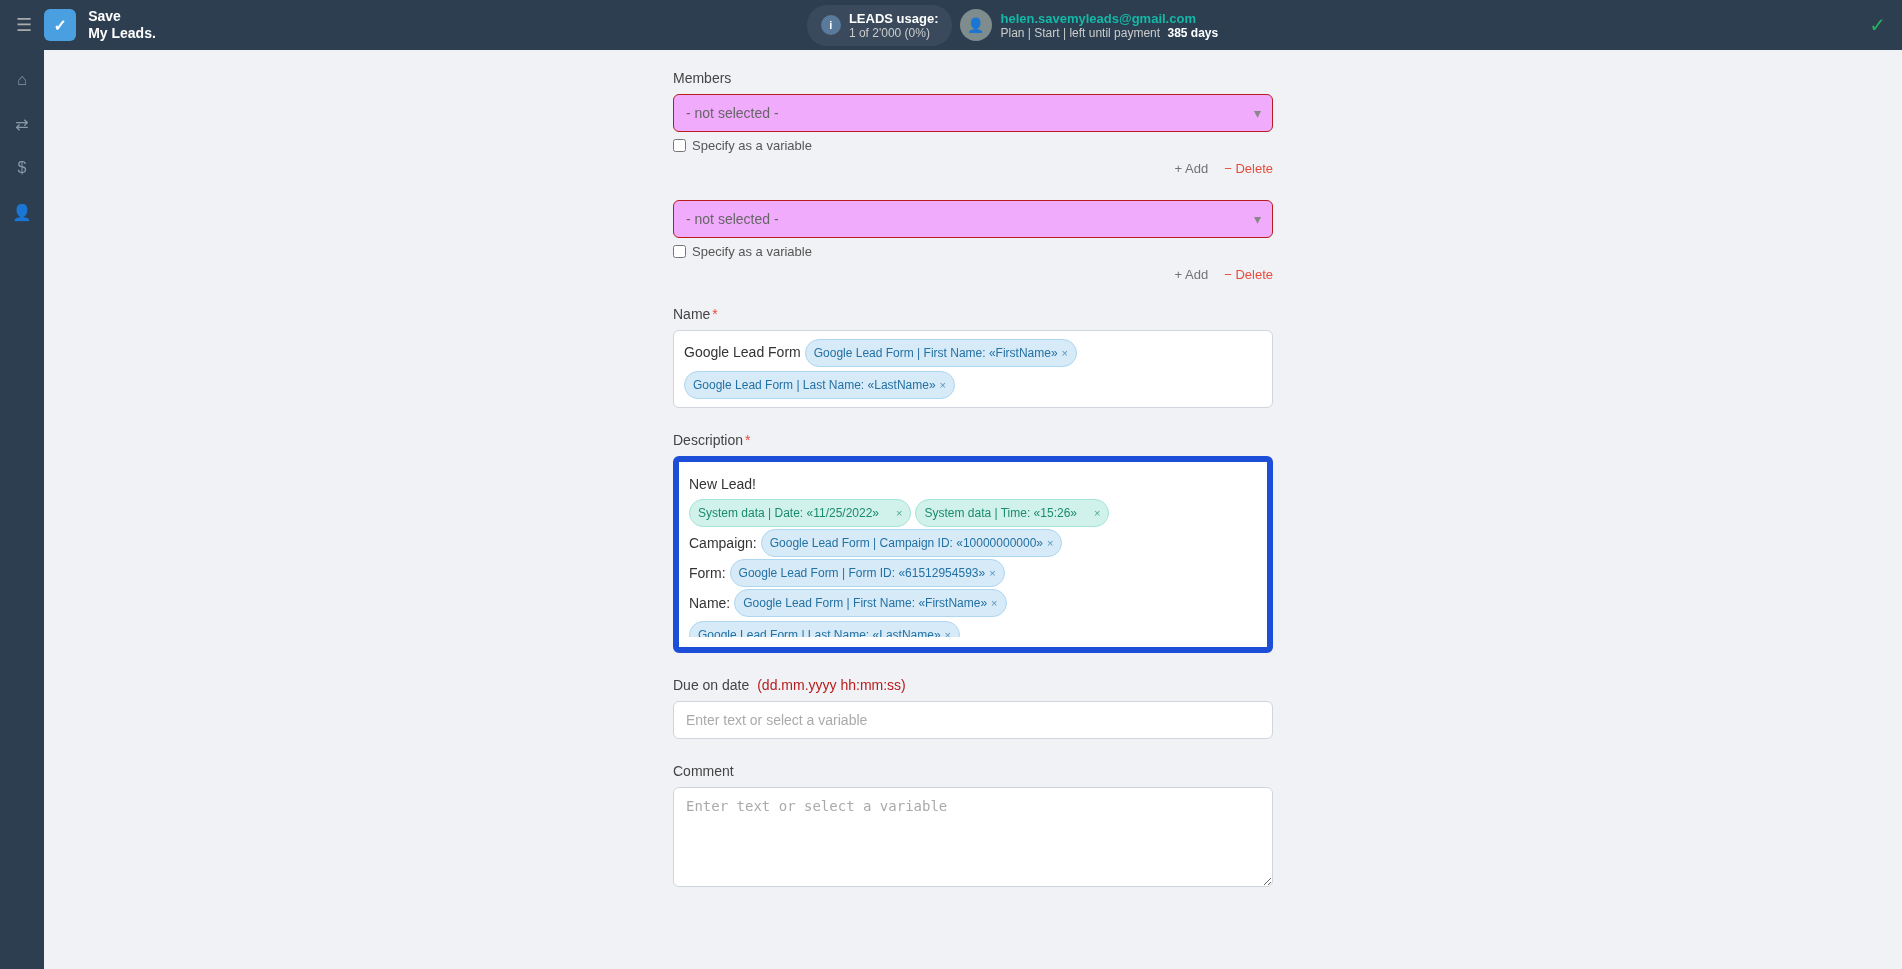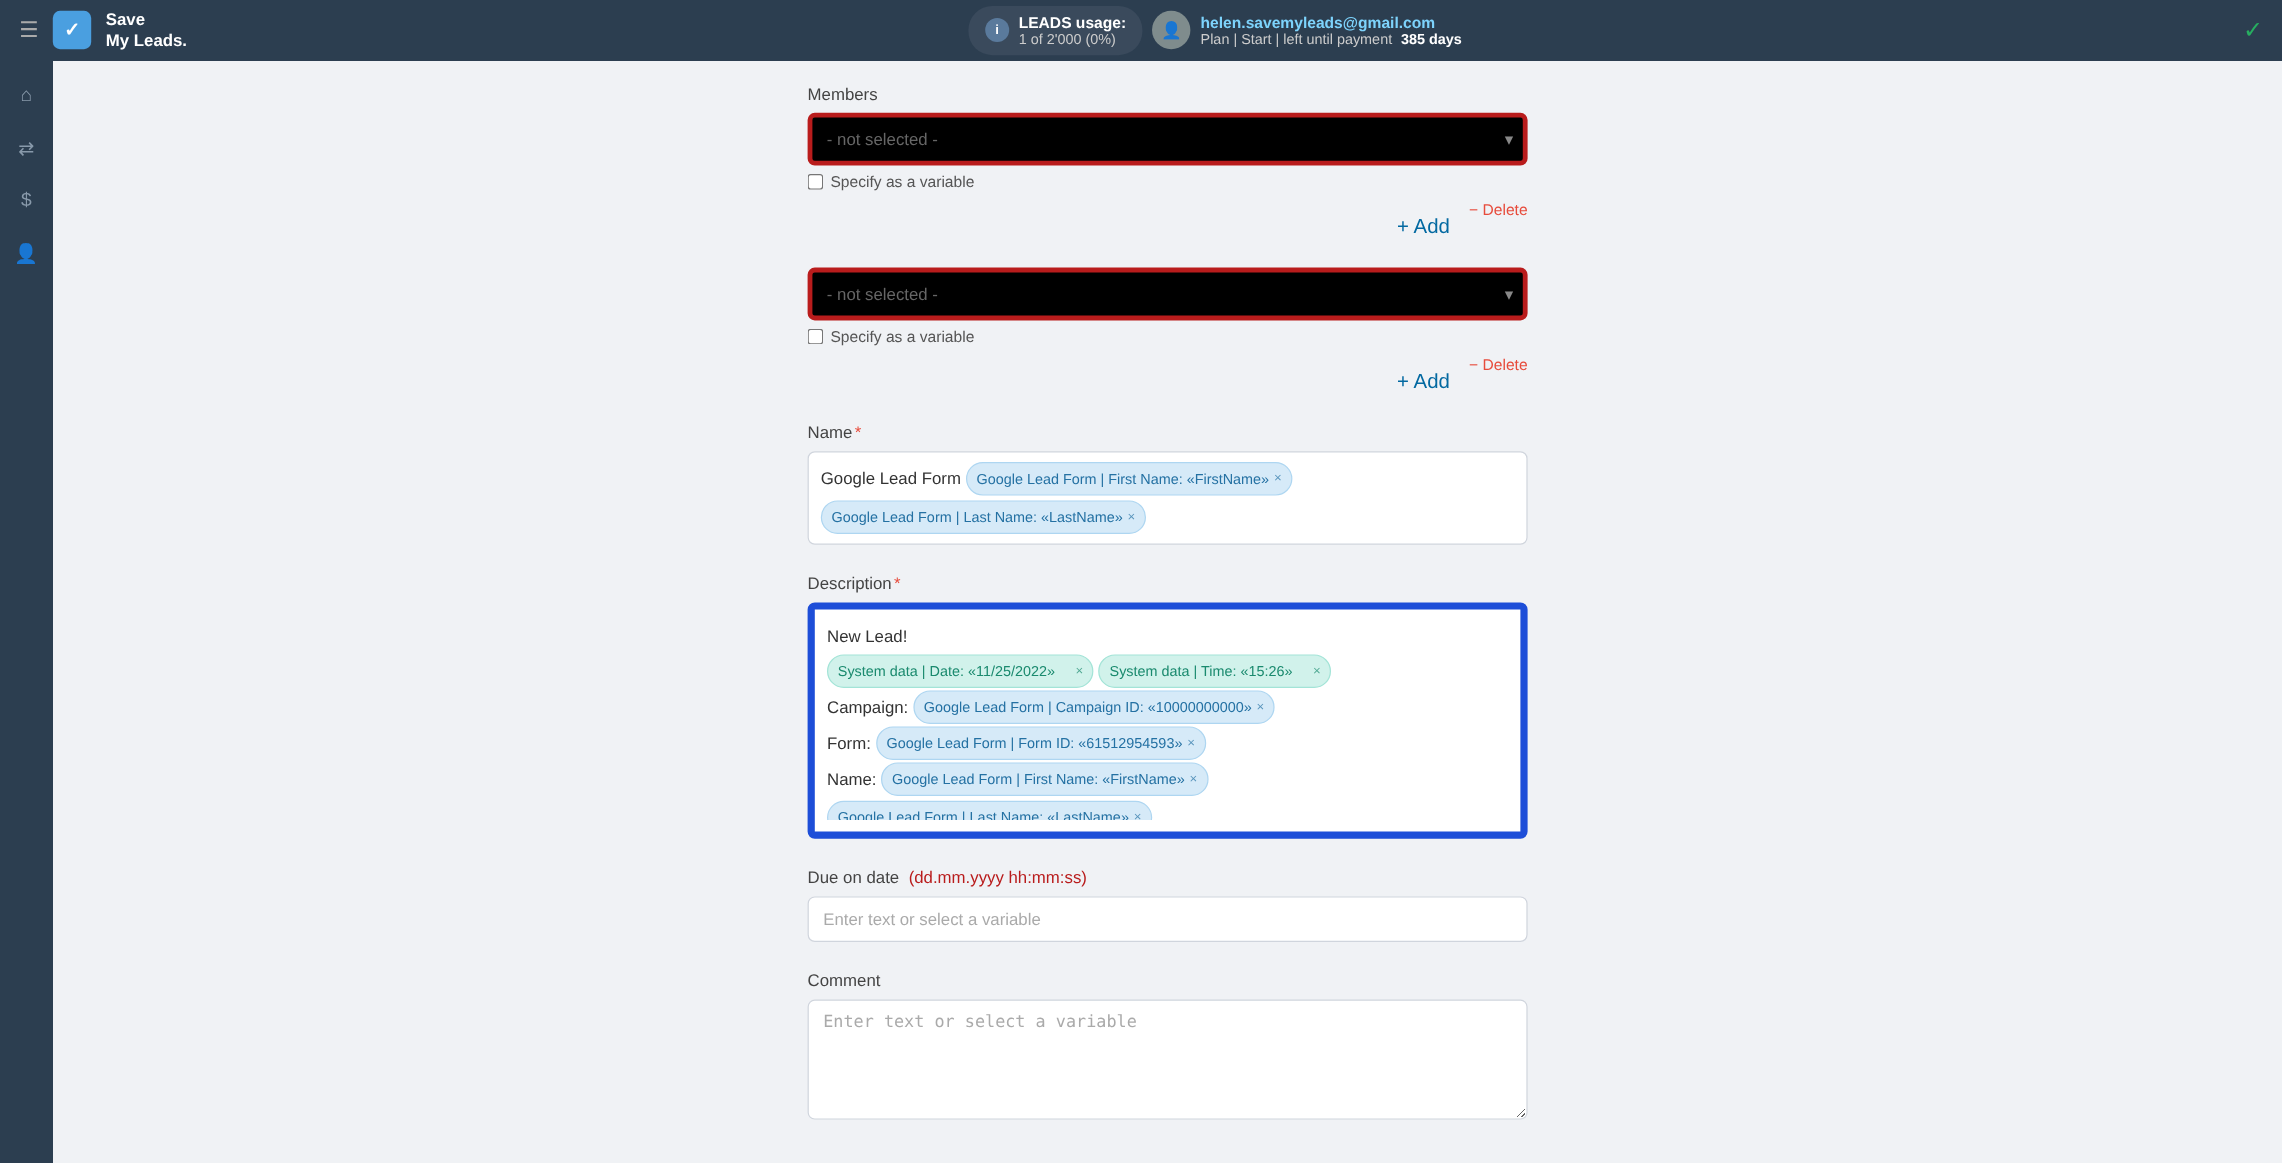--- a/index.html
+++ b/index.html
@@ -36,21 +36,21 @@
 
     .user-badge {
       display: flex; align-items: center; gap: 8px;
     }
     .user-avatar {
       width: 32px; height: 32px; border-radius: 50%; background: #7f8c8d;
       display: flex; align-items: center; justify-content: center;
       color: white; font-size: 14px;
     }
     .user-info { color: #ccc; font-size: 12px; }
-    .user-info strong { color: #7dd3fc; display: block; font-size: 13px; }
+    .user-info strong { color: #14b8a6; display: block; font-size: 13px; }
 
     .check-icon { color: #27ae60; font-size: 20px; }
 
     
     .sidebar {
       position: fixed; top: 50px; left: 0; bottom: 0; width: 44px;
       background: #2c3e50; display: flex; flex-direction: column;
       align-items: center; padding-top: 12px; gap: 8px;
     }
     .sidebar-item {
@@ -71,36 +71,36 @@
     
     .form-section { margin-bottom: 24px; }
     .field-label {
       font-size: 14px; color: #444; margin-bottom: 8px; font-weight: 500;
     }
     .required { color: #e74c3c; margin-left: 2px; }
 
     
     .dropdown-wrapper { position: relative; }
     .dropdown {
-      width: 100%; border: 4px solid #b91c1c; border-radius: 6px;
-      padding: 10px 36px 10px 12px; background: #000000; appearance: none;
+      width: 100%; border: 1px solid #b91c1c; border-radius: 6px;
+      padding: 10px 36px 10px 12px; background: #f0abfc; appearance: none;
       font-size: 14px; color: #666; cursor: pointer;
     }
     .dropdown-chevron {
       position: absolute; right: 12px; top: 50%; transform: translateY(-50%);
       color: #888; pointer-events: none;
     }
 
     
     .checkbox-row { display: flex; align-items: center; gap: 6px; margin-top: 6px; font-size: 13px; color: #555; }
     .checkbox-row input[type=checkbox] { cursor: pointer; }
 
     
     .action-row { display: flex; justify-content: flex-end; gap: 16px; margin-top: 8px; }
-    .btn-add { color: #0369a1; cursor: pointer; font-size: 17px; margin-top: 12px; }
+    .btn-add { color: #737373; cursor: pointer; font-size: 13px; }
     .btn-delete { color: #e74c3c; cursor: pointer; font-size: 13px; }
 
     
     .tag-input {
       border: 1px solid #d0d5dd; border-radius: 6px; padding: 8px 10px;
       background: white; min-height: 60px; display: flex; flex-wrap: wrap;
       align-items: flex-start; gap: 4px;
     }
     .plain-text { font-size: 14px; color: #333; line-height: 26px; }
 

